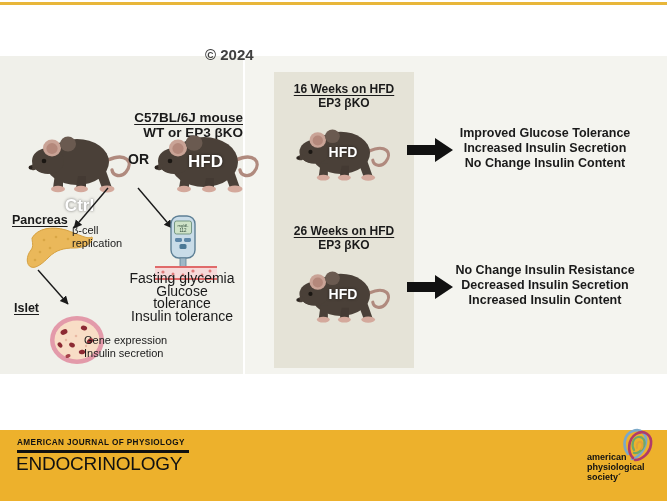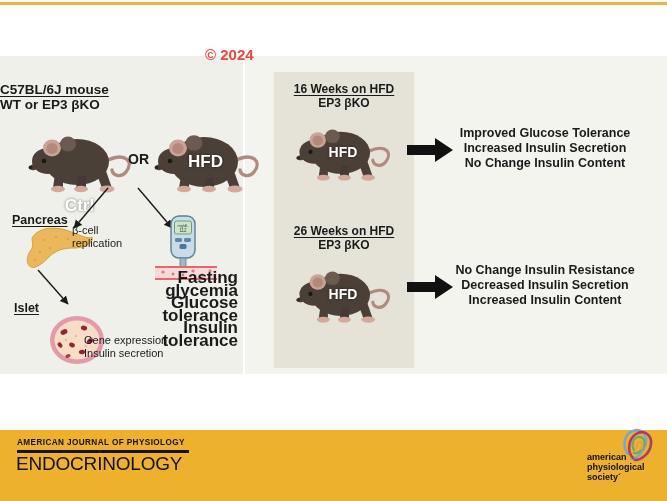--- a/index.html
+++ b/index.html
@@ -41,21 +41,21 @@
     border-right: 2px solid #ffffff;
   }
 
   
   #timepoint-column {
     position: absolute;
     left: 274px; top: 16px;
     width: 140px; height: 296px;
     background: #e5e3d7;
   }
-  .center { text-align: left; }
+  .center { text-align: right; margin-top: 28px; }
 
   
   #design-title {
     position: absolute;
     left: 0; top: 26px; width: 243px;
     font-size: 13.5px;
     line-height: 15px;
   }
   #design-title .l1 { font-weight: bold; text-decoration: underline; text-underline-offset: 2px; }
   #design-title .l2 { font-weight: bold; }
@@ -98,24 +98,23 @@
     position: absolute;
     left: 84px; top: 278px;
     width: 120px;
     font-size: 11px;
     line-height: 12.5px;
   }
   #glycemia-note {
     position: absolute;
     left: 126px; top: 216px;
     width: 112px;
-    font-size: 17px;
+    font-size: 14px;
     line-height: 12.5px;
-    text-align: right;
-    font-weight: bold;
+    text-align: center;
   }
 
   
   .tp-title {
     position: absolute;
     width: 140px;
     font-size: 12px;
     line-height: 14px;
     text-align: center;
   }
@@ -164,21 +163,21 @@
     font-weight: normal;
     line-height: 20px;
     letter-spacing: -0.2px;
     color: #111;
   }
   #copyright {
     position: absolute;
     left: 205px; top: 46px;
     font-size: 15px;
     font-weight: bold;
-    color: #ef4444;
+    color: #404040;
   }
   #aps-logo-text {
     position: absolute;
     left: 587px; top: 452px;
     font-size: 9px;
     line-height: 10px;
     font-weight: bold;
     color: #111;
   }
   #aps-mark {

